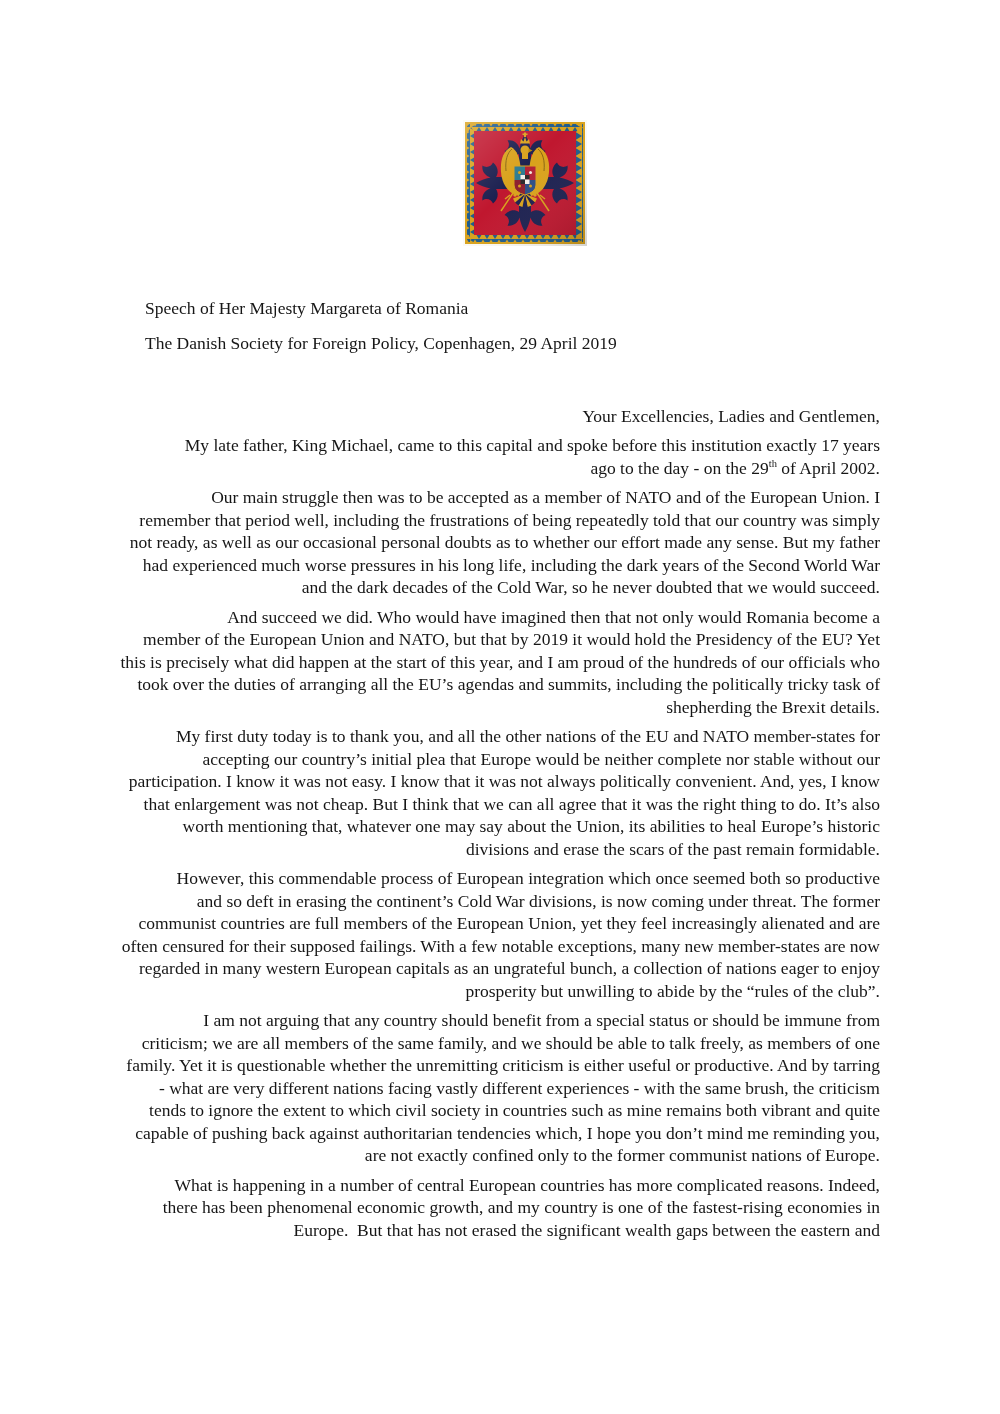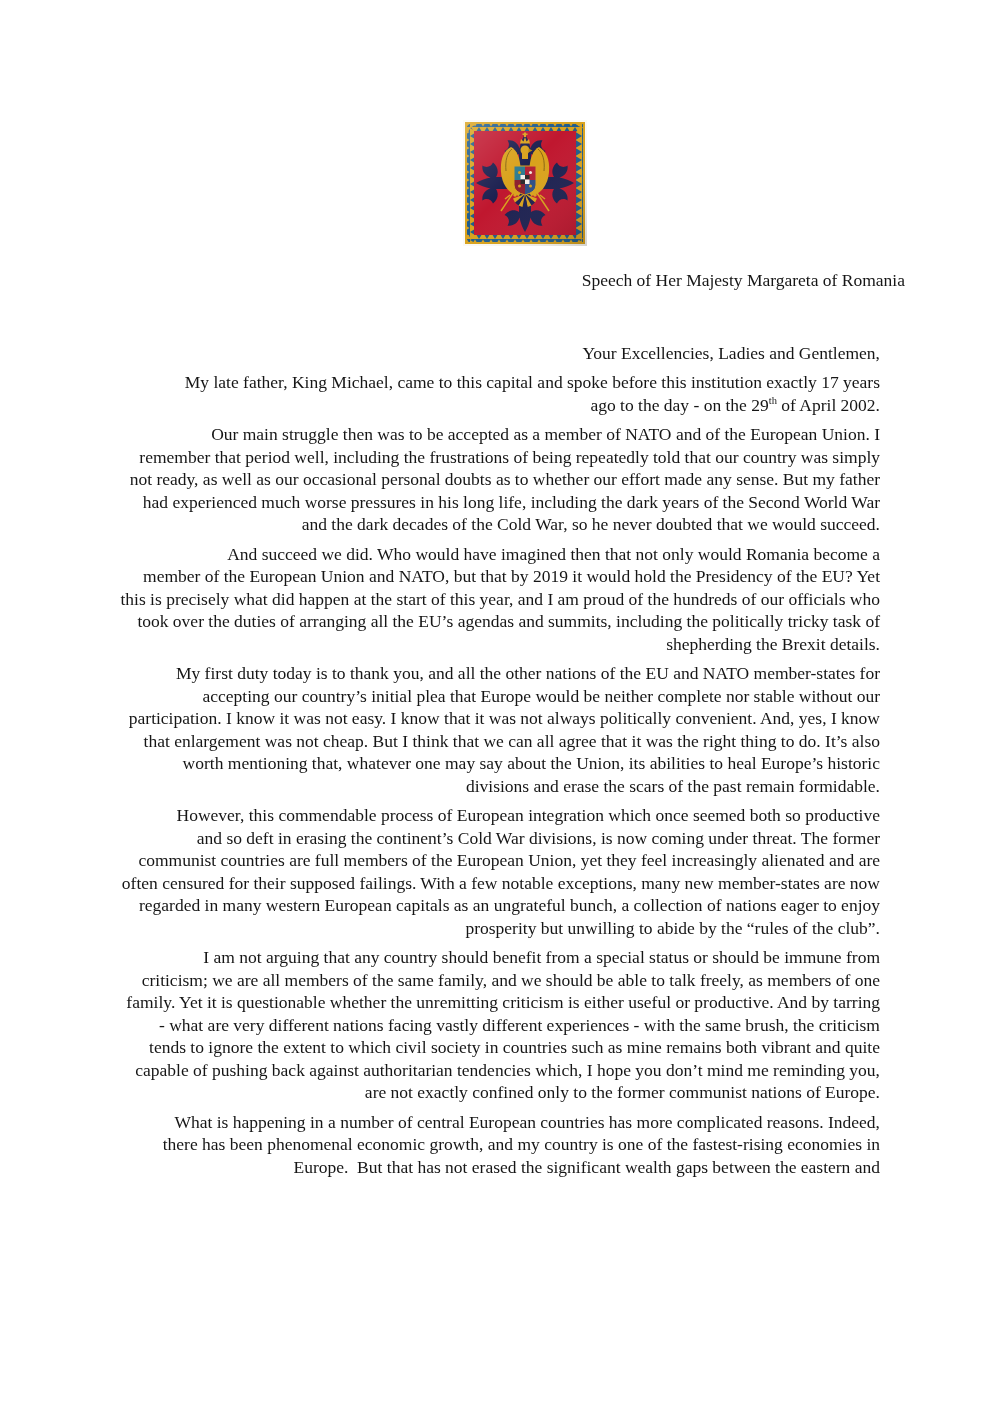--- a/index.html
+++ b/index.html
@@ -14,22 +14,22 @@
   }
   .content { padding: 0 120px; }
   .flag-wrap {
     width: 124px;
     height: 126px;
     margin: 120px auto 0;
     transform: translateX(25px);
   }
   .flag-wrap svg { display: block; width: 124px; height: 126px; }
   .heading {
-    margin-top: 23px;
-    text-align: right;
+    margin-top: 51px;
+    text-align: left;
     transform: translateX(25px);
     font-size: 17.5px;
     line-height: 22.5px;
   }
   .subtitle { margin-top: 12.5px; }
   .bodytext {
     margin-top: 50px;
     font-size: 17.5px;
     line-height: 22.5px;
     text-align: right;
@@ -149,20 +149,21 @@
             <path d="M102,92 h44 v38 q0,14 -22,20 q-22,-6 -22,-20 Z" fill="none" stroke="#d9a21c" stroke-width="2"></path>
           </g>
         </g>
 
         <rect x="0" y="0" width="248" height="252" fill="url(#shade)"></rect>
       </svg>
     </div>
 
     <div class="heading">
       <div class="title">Speech of Her Majesty Margareta of Romania</div>
+      <div class="subtitle">The Danish Society for Foreign Policy, Copenhagen, 29 April 2019</div>
     </div>
 
     <div class="bodytext">
       <p>Your Excellencies, Ladies and Gentlemen,</p>
       <p><span>My late father, King Michael, came to this capital and spoke before this institution exactly 17 years ago to the day - on the 29</span><sup>th</sup><span> of April 2002.</span></p>
       <p>Our main struggle then was to be accepted as a member of NATO and of the European Union. I remember that period well, including the frustrations of being repeatedly told that our country was simply not ready, as well as our occasional personal doubts as to whether our effort made any sense. But my father had experienced much worse pressures in his long life, including the dark years of the Second World War and the dark decades of the Cold War, so he never doubted that we would succeed.</p>
       <p>And succeed we did. Who would have imagined then that not only would Romania become a member of the European Union and NATO, but that by 2019 it would hold the Presidency of the EU? Yet this is precisely what did happen at the start of this year, and I am proud of the hundreds of our officials who took over the duties of arranging all the EU’s agendas and summits, including the politically tricky task of shepherding the Brexit details.</p>
       <p>My first duty today is to thank you, and all the other nations of the EU and NATO member-states for accepting our country’s initial plea that Europe would be neither complete nor stable without our participation. I know it was not easy. I know that it was not always politically convenient. And, yes, I know that enlargement was not cheap. But I think that we can all agree that it was the right thing to do. It’s also worth mentioning that, whatever one may say about the Union, its abilities to heal Europe’s historic divisions and erase the scars of the past remain formidable.</p>
       <p>However, this commendable process of European integration which once seemed both so productive and so deft in erasing the continent’s Cold War divisions, is now coming under threat. The former communist countries are full members of the European Union, yet they feel increasingly alienated and are often censured for their supposed failings. With a few notable exceptions, many new member-states are now regarded in many western European capitals as an ungrateful bunch, a collection of nations eager to enjoy prosperity but unwilling to abide by the “rules of the club”.</p>
       <p>I am not arguing that any country should benefit from a special status or should be immune from criticism; we are all members of the same family, and we should be able to talk freely, as members of one family. Yet it is questionable whether the unremitting criticism is either useful or productive. And by tarring - what are very different nations facing vastly different experiences - with the same brush, the criticism tends to ignore the extent to which civil society in countries such as mine remains both vibrant and quite capable of pushing back against authoritarian tendencies which, I hope you don’t mind me reminding you, are not exactly confined only to the former communist nations of Europe.</p>

